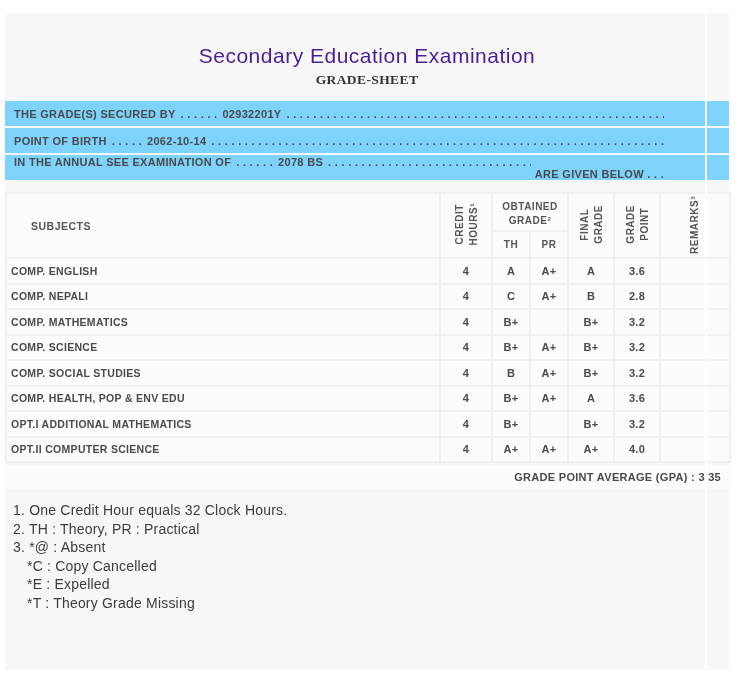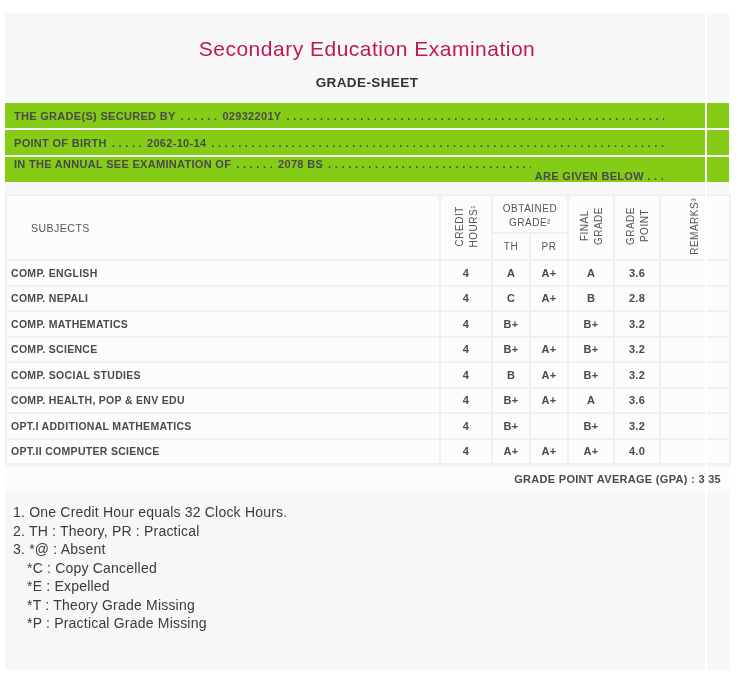--- a/index.html
+++ b/index.html
@@ -3,38 +3,38 @@
 <meta charset="utf-8">
 <style>
   * { margin:0; padding:0; box-sizing:border-box; }
   html,body { width:744px; height:676px; background:#ffffff; overflow:hidden;
               font-family:"Liberation Sans", sans-serif; }
   .panel { position:absolute; left:5px; top:13px; width:724px; height:657px;
            background:#f7f7f7; }
   .hairline { position:absolute; right:22px; top:0; width:2px; height:657px;
               background:#ffffff; }
 
-  .title { margin-top:24px; text-align:center; font-size:21px; letter-spacing:.5px;
-           color:#be185d; font-weight:400; }
-  .subtitle { margin-top:14px; text-align:center; font-size:13.5px; font-weight:bold;
-              color:#333333; letter-spacing:.4px; }
+  .title { margin-top:31px; text-align:center; font-size:21px; letter-spacing:.5px;
+           color:#4c1d95; font-weight:400; }
+  .subtitle { margin-top:4px; text-align:center; font-size:13.5px; font-weight:bold;
+              color:#333333; letter-spacing:.4px;font-family:Liberation Serif, serif; }
 
   .info { margin-top:13px; }
-  .info-row { background:#84cc16; margin-bottom:2px; height:25px; display:flex;
+  .info-row { background:#7dd3fc; margin-bottom:2px; height:25px; display:flex;
               align-items:center; padding-left:9px; font-size:11px; color:#4a4a4a;
               letter-spacing:.3px; font-weight:bold; }
   .info-inner { display:flex; width:650px; overflow:hidden; white-space:nowrap; }
   .info-inner span { white-space:pre; }
   .seg { margin-right:5px; }
   .trail { flex:1 1 auto; overflow:hidden; }
   .suffix { margin-left:4px;margin-top:12px; }
 
   table { width:724px; margin-top:12px; border-collapse:collapse; table-layout:fixed; }
   th, td { border:2px solid #f0f0f0; background:#fcfcfc; }
-  th { font-size:10px; font-weight:normal; color:#555555; letter-spacing:.5px;margin-top:40px; }
+  th { font-size:10px; font-weight:bold; color:#555555; letter-spacing:.5px;margin-top:40px; }
   th.subjects { text-align:left; padding-left:24px; font-size:10.5px; }
   .hrow1 { height:38px; }
   .hrow2 { height:27px; }
   th .vert { display:inline-block; writing-mode:vertical-rl; transform:rotate(180deg);
              white-space:pre-line; line-height:1.35; letter-spacing:.5px; }
   th.obtained { white-space:pre-line; line-height:1.35; vertical-align:bottom;
                 padding-bottom:3px; }
   td { height:25.5px; text-align:center; font-size:11px; color:#4a4a4a;
        letter-spacing:.3px; font-weight:bold; }
   td.subject { text-align:left; padding-left:4px; font-size:10.5px; }
@@ -194,15 +194,14 @@
     <div class="sum-row">GRADE POINT AVERAGE (GPA) : 3.35</div>
   </div>
 
   <div class="footnotes">
     <div class="fn">1. One Credit Hour equals 32 Clock Hours.</div>
     <div class="fn">2. TH : Theory, PR : Practical</div>
     <div class="fn">3. *@ : Absent</div>
     <div class="fn sub">*C : Copy Cancelled</div>
     <div class="fn sub">*E : Expelled</div>
     <div class="fn sub">*T : Theory Grade Missing</div>
-    <div class="fn sub">*P : Practical Grade Missing</div>
   </div>
 </div>
 
 </body></html>

